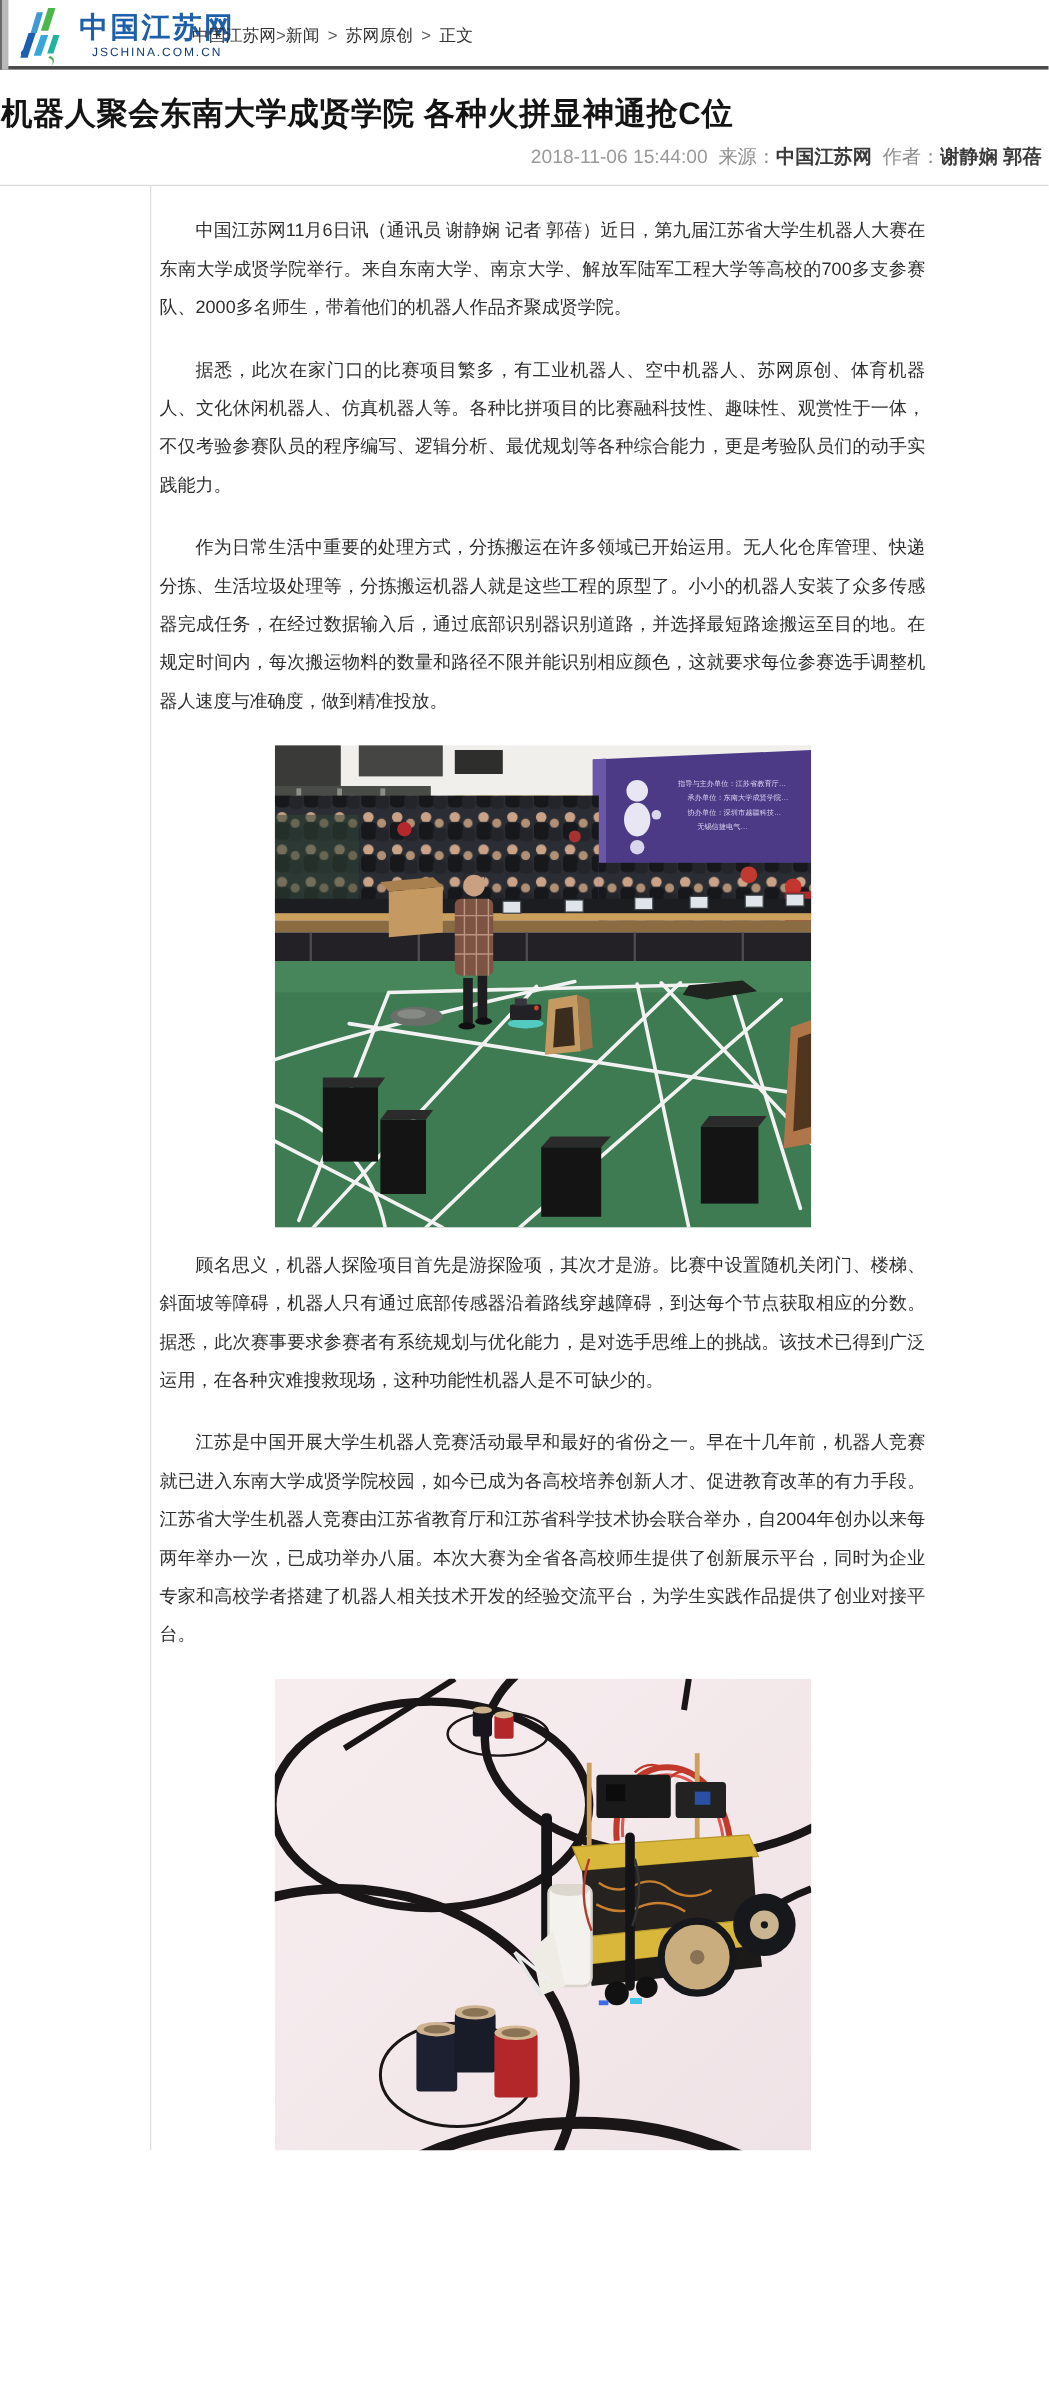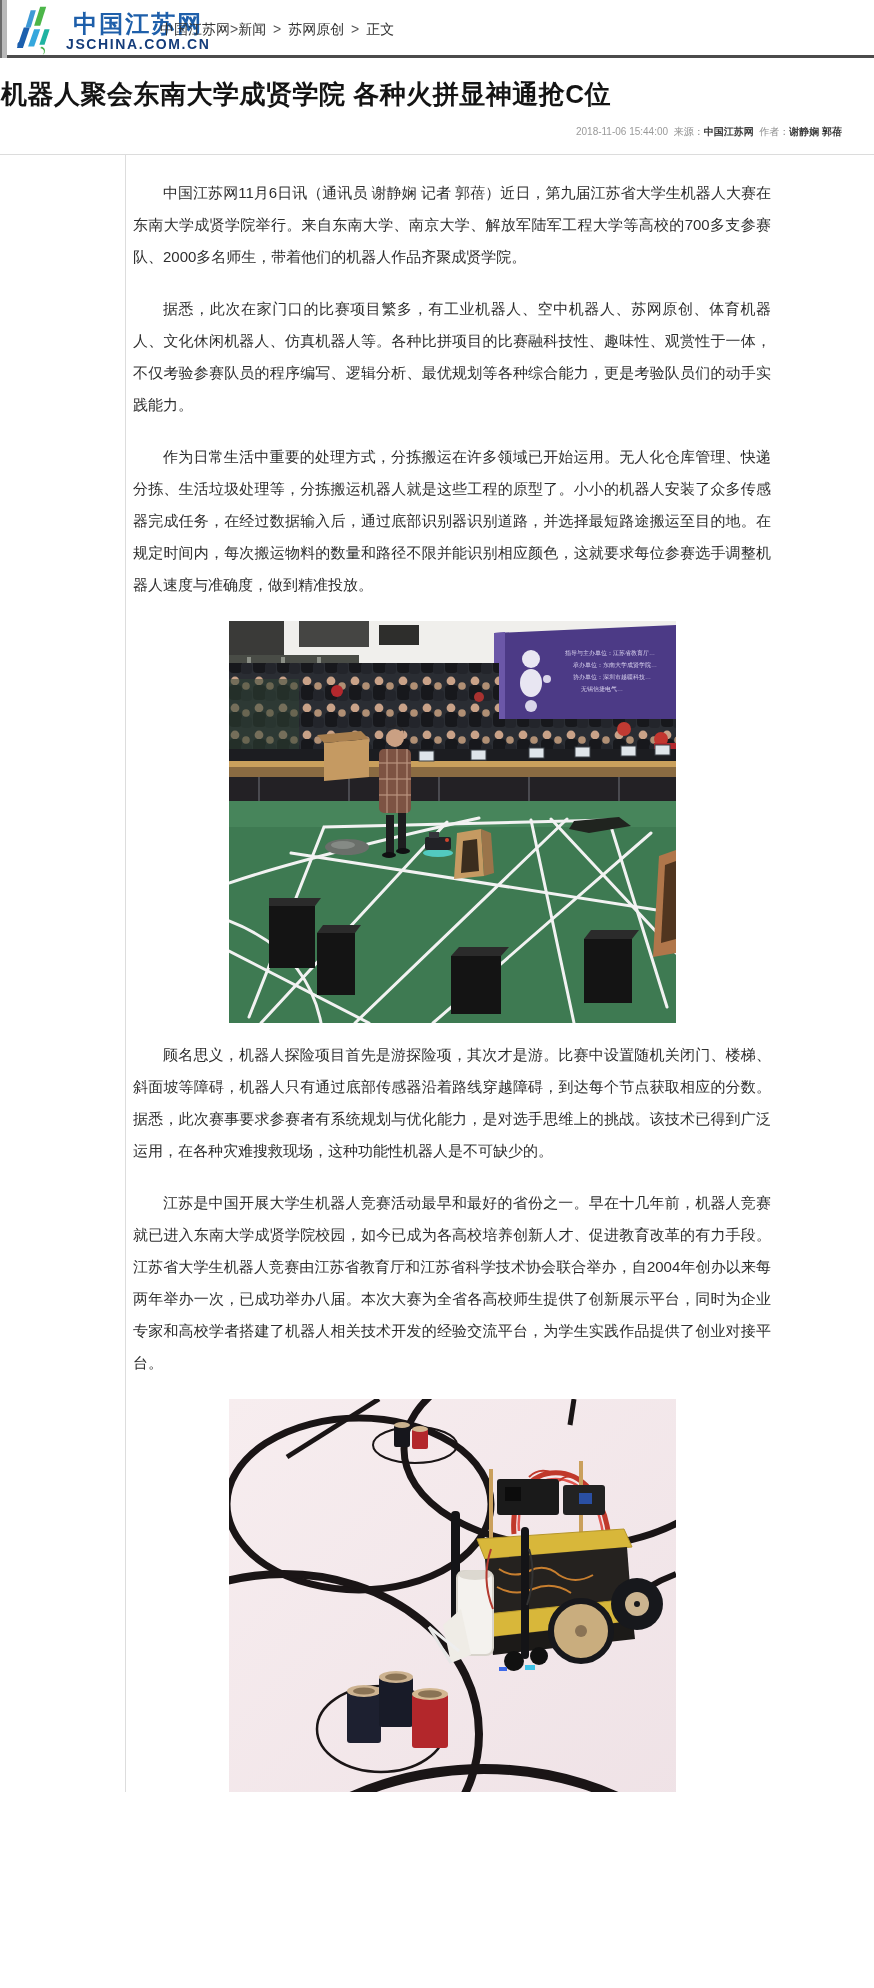--- a/index.html
+++ b/index.html
@@ -8,30 +8,30 @@
   .page { position:relative; width:874px; height:1792px; margin:0; background:#fff; overflow:hidden; }
 
   
   .header { position:relative; height:58px; border-bottom:3px solid #4b4b4b; background:#fff; }
   .edge-strip { position:absolute; left:0; top:0; width:7px; height:58px;
                 background:linear-gradient(to right,#6a6a6a 0,#6a6a6a 2px,#b9b9b9 2px,#b9b9b9 100%); }
   .logo { position:absolute; left:12px; top:5px; display:flex; align-items:center; cursor:pointer; }
   .logo-mark { width:46px; height:50px; margin-right:8px; }
   .logo-text { display:flex; flex-direction:column; align-items:center; }
   .logo-title { color:#1e5faa; font-size:24px; font-weight:bold; letter-spacing:2px; line-height:28px; }
-  .logo-sub { color:#143c7a; font-size:14px; font-weight:bold; letter-spacing:1.6px; line-height:13px; }
+  .logo-sub { color:#143c7a; font-size:10px; font-weight:normal; letter-spacing:1.6px; line-height:13px; }
   .breadcrumb { position:absolute; left:160px; top:21px; font-size:14px; color:#333; }
   .breadcrumb span.crumb { color:#333; cursor:pointer; }
   .breadcrumb .sep { color:#555; margin:0 3px; }
 
   
   .article-head { padding:0; }
   h1.article-title { font-size:26px; font-weight:bold; color:#141414; letter-spacing:0.5px;
                      line-height:40px; margin:16px 0 0 1px; }
-  .meta { text-align:right; padding-right:32px; font-size:10px; color:#999; line-height:20px; margin-top:8px; }
+  .meta { text-align:right; padding-right:6px; font-size:16px; color:#999; line-height:20px; margin-top:8px; }
   .meta .lbl { color:#8d8d8d; }
   .meta .val { color:#3a3a3a; font-weight:bold; }
   .meta .dt { color:#9a9a9a; }
   .meta-divider { border-bottom:1px solid #dcdcdc; margin-top:12px; }
 
   
   .article-body { margin-left:125px; width:646px; border-left:1px solid #ddd; padding:8px 0 0 7px; }
   .article-body p { font-size:15px; line-height:32px; color:#2e2e2e; text-indent:2em;
                     margin:14px 0 20px 0; text-align:justify; }
   .photo-wrap { width:447px; margin:14px auto 16px auto; }

